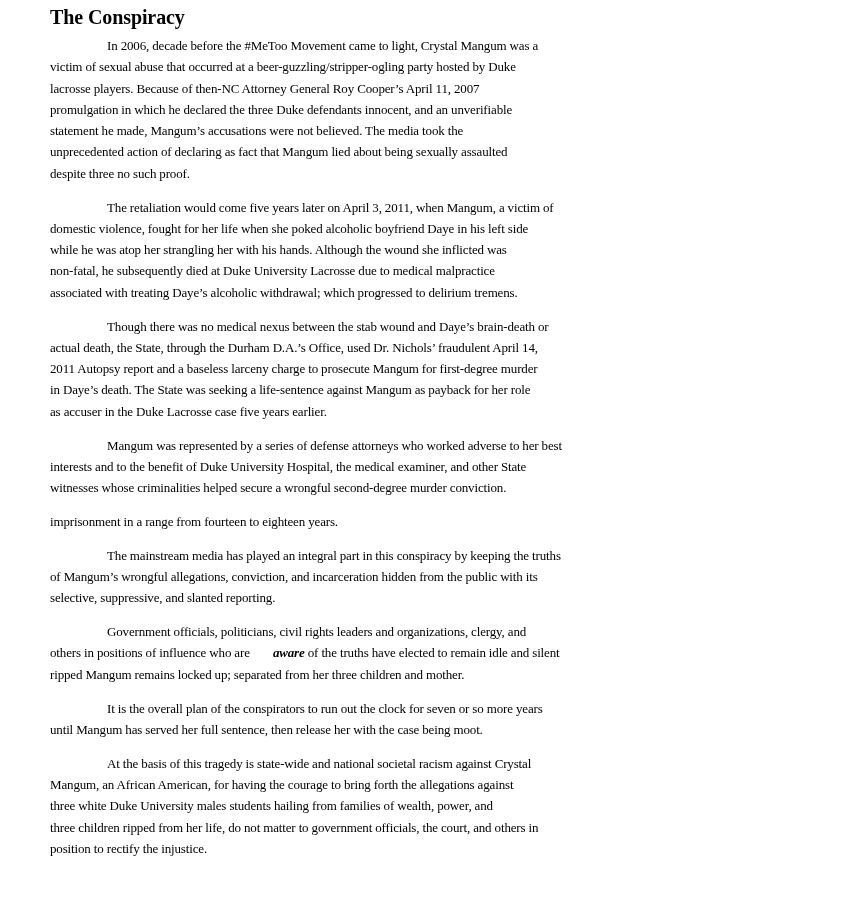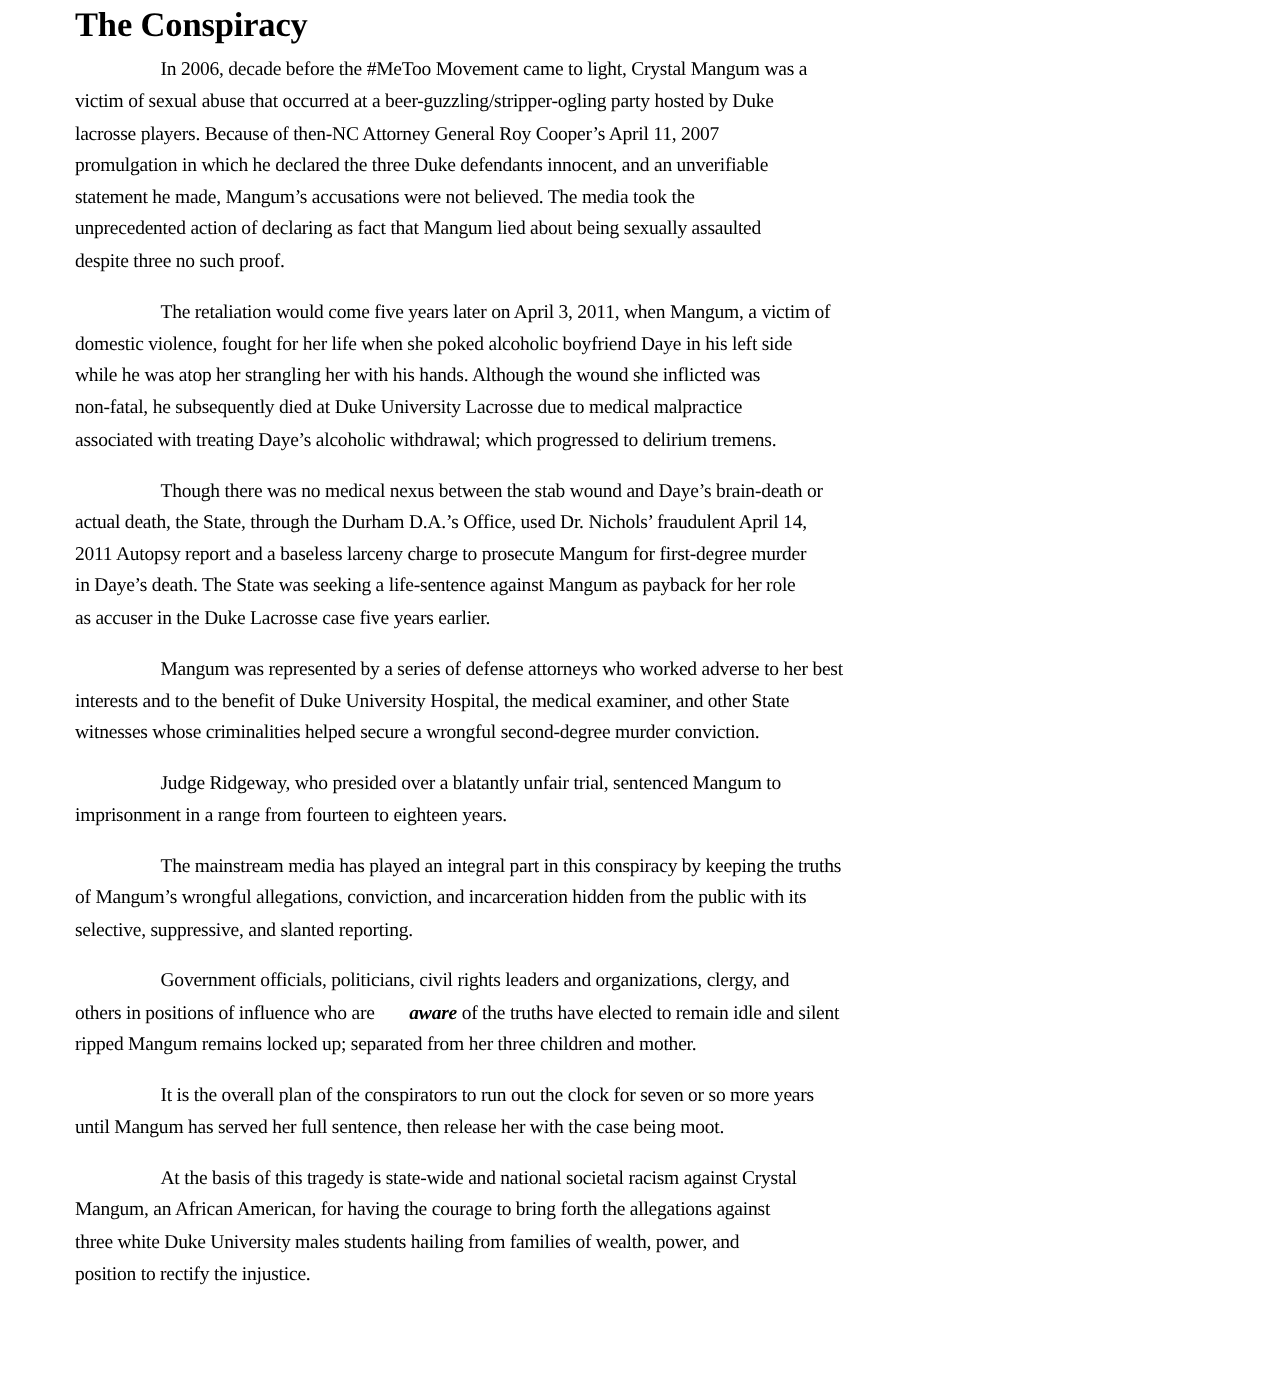--- a/index.html
+++ b/index.html
@@ -3,21 +3,21 @@
   <meta charset="utf-8">
   <style>
     html, body { margin: 0; padding: 0; background: #ffffff; }
     body {
       width: 850px; height: 918px; overflow: hidden;
       font-family: "Liberation Serif", "DejaVu Serif", serif;
       color: #000000;
     }
     .page { position: relative; padding: 6px 0 0 50px; }
     .heading {
-      font-weight: bold; font-size: 23px; line-height: 22px;
+      font-weight: bold; font-size: 20px; line-height: 22px;
       margin: 0 0 7px 0; letter-spacing: -0.1px;
     }
     .para { margin: 0 0 12.5px 0; }
     .line {
       display: block; font-size: 13px; line-height: 21.3px;
       white-space: nowrap; letter-spacing: -0.15px;
     }
     .line.indent { padding-left: 57px; }
     .em { font-weight: bold; font-style: italic; margin-left: 20px; }
   </style>
@@ -49,37 +49,37 @@
         <span class="line">2011 Autopsy report and a baseless larceny charge to prosecute Mangum for first-degree murder</span>
         <span class="line">in Daye’s death.  The State was seeking a life-sentence against Mangum as payback for her role</span>
         <span class="line">as accuser in the Duke Lacrosse case five years earlier.</span>
       </div>
       <div class="para">
         <span class="line indent">Mangum was represented by a series of defense attorneys who worked adverse to her best</span>
         <span class="line">interests and to the benefit of Duke University Hospital, the medical examiner, and other State</span>
         <span class="line">witnesses whose criminalities helped secure a wrongful second-degree murder conviction.</span>
       </div>
       <div class="para">
-        <span class="line indent">Judge Ridgeway, who presided over a blatantly unfair trial, sentenced Mangum to</span>
         <span class="line">imprisonment in a range from fourteen to eighteen years.</span>
       </div>
       <div class="para">
         <span class="line indent">The mainstream media has played an integral part in this conspiracy by keeping the truths</span>
         <span class="line">of Mangum’s wrongful allegations, conviction, and incarceration hidden from the public with its</span>
         <span class="line">selective, suppressive, and slanted reporting.</span>
       </div>
       <div class="para">
         <span class="line indent">Government officials, politicians, civil rights leaders and organizations, clergy, and</span>
         <span class="line"><span>others in positions of influence who are </span><span class="em">aware</span><span> of the truths have elected to remain idle and silent</span></span>
         <span class="line">ripped Mangum remains locked up; separated from her three children and mother.</span>
       </div>
       <div class="para">
         <span class="line indent">It is the overall plan of the conspirators to run out the clock for seven or so more years</span>
         <span class="line">until Mangum has served her full sentence, then release her with the case being moot.</span>
       </div>
       <div class="para">
         <span class="line indent">At the basis of this tragedy is state-wide and national societal racism against Crystal</span>
         <span class="line">Mangum, an African American, for having the courage to bring forth the allegations against</span>
         <span class="line">three white Duke University males students hailing from families of wealth, power, and</span>
+        <span class="line">three children ripped from her life, do not matter to government officials, the court, and others in</span>
         <span class="line">position to rectify the injustice.</span>
       </div>
     </div>
 </div>
 
 </body></html>

